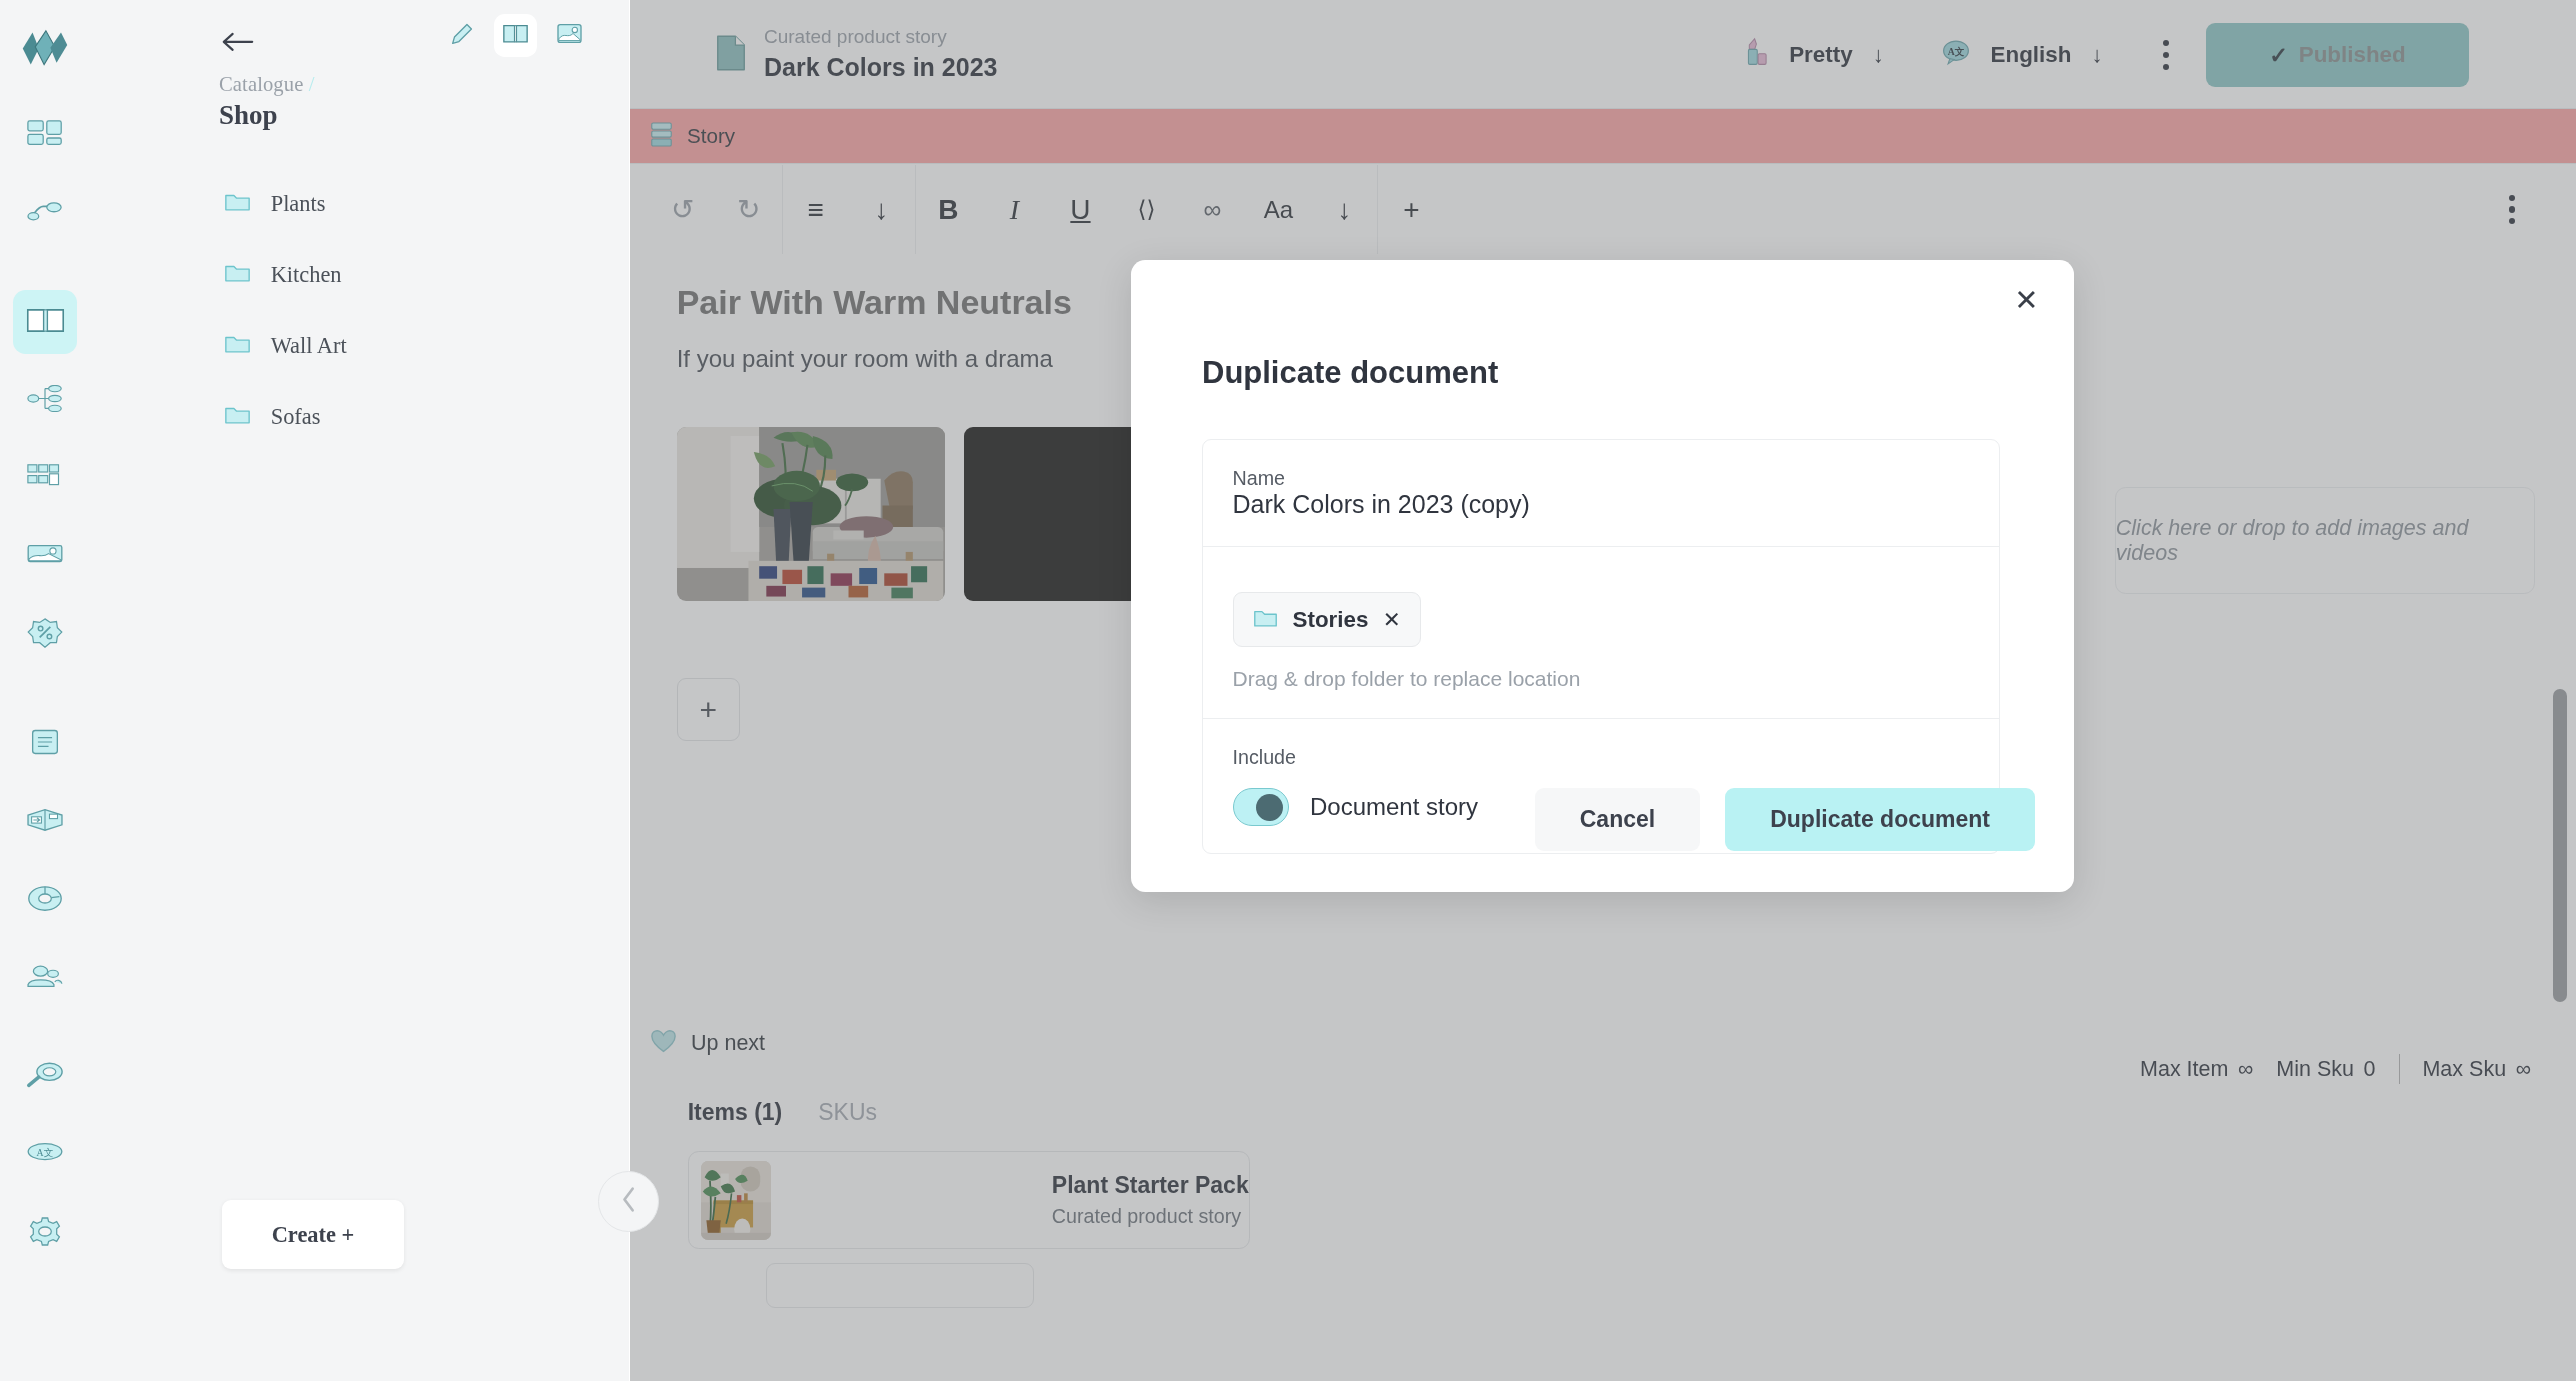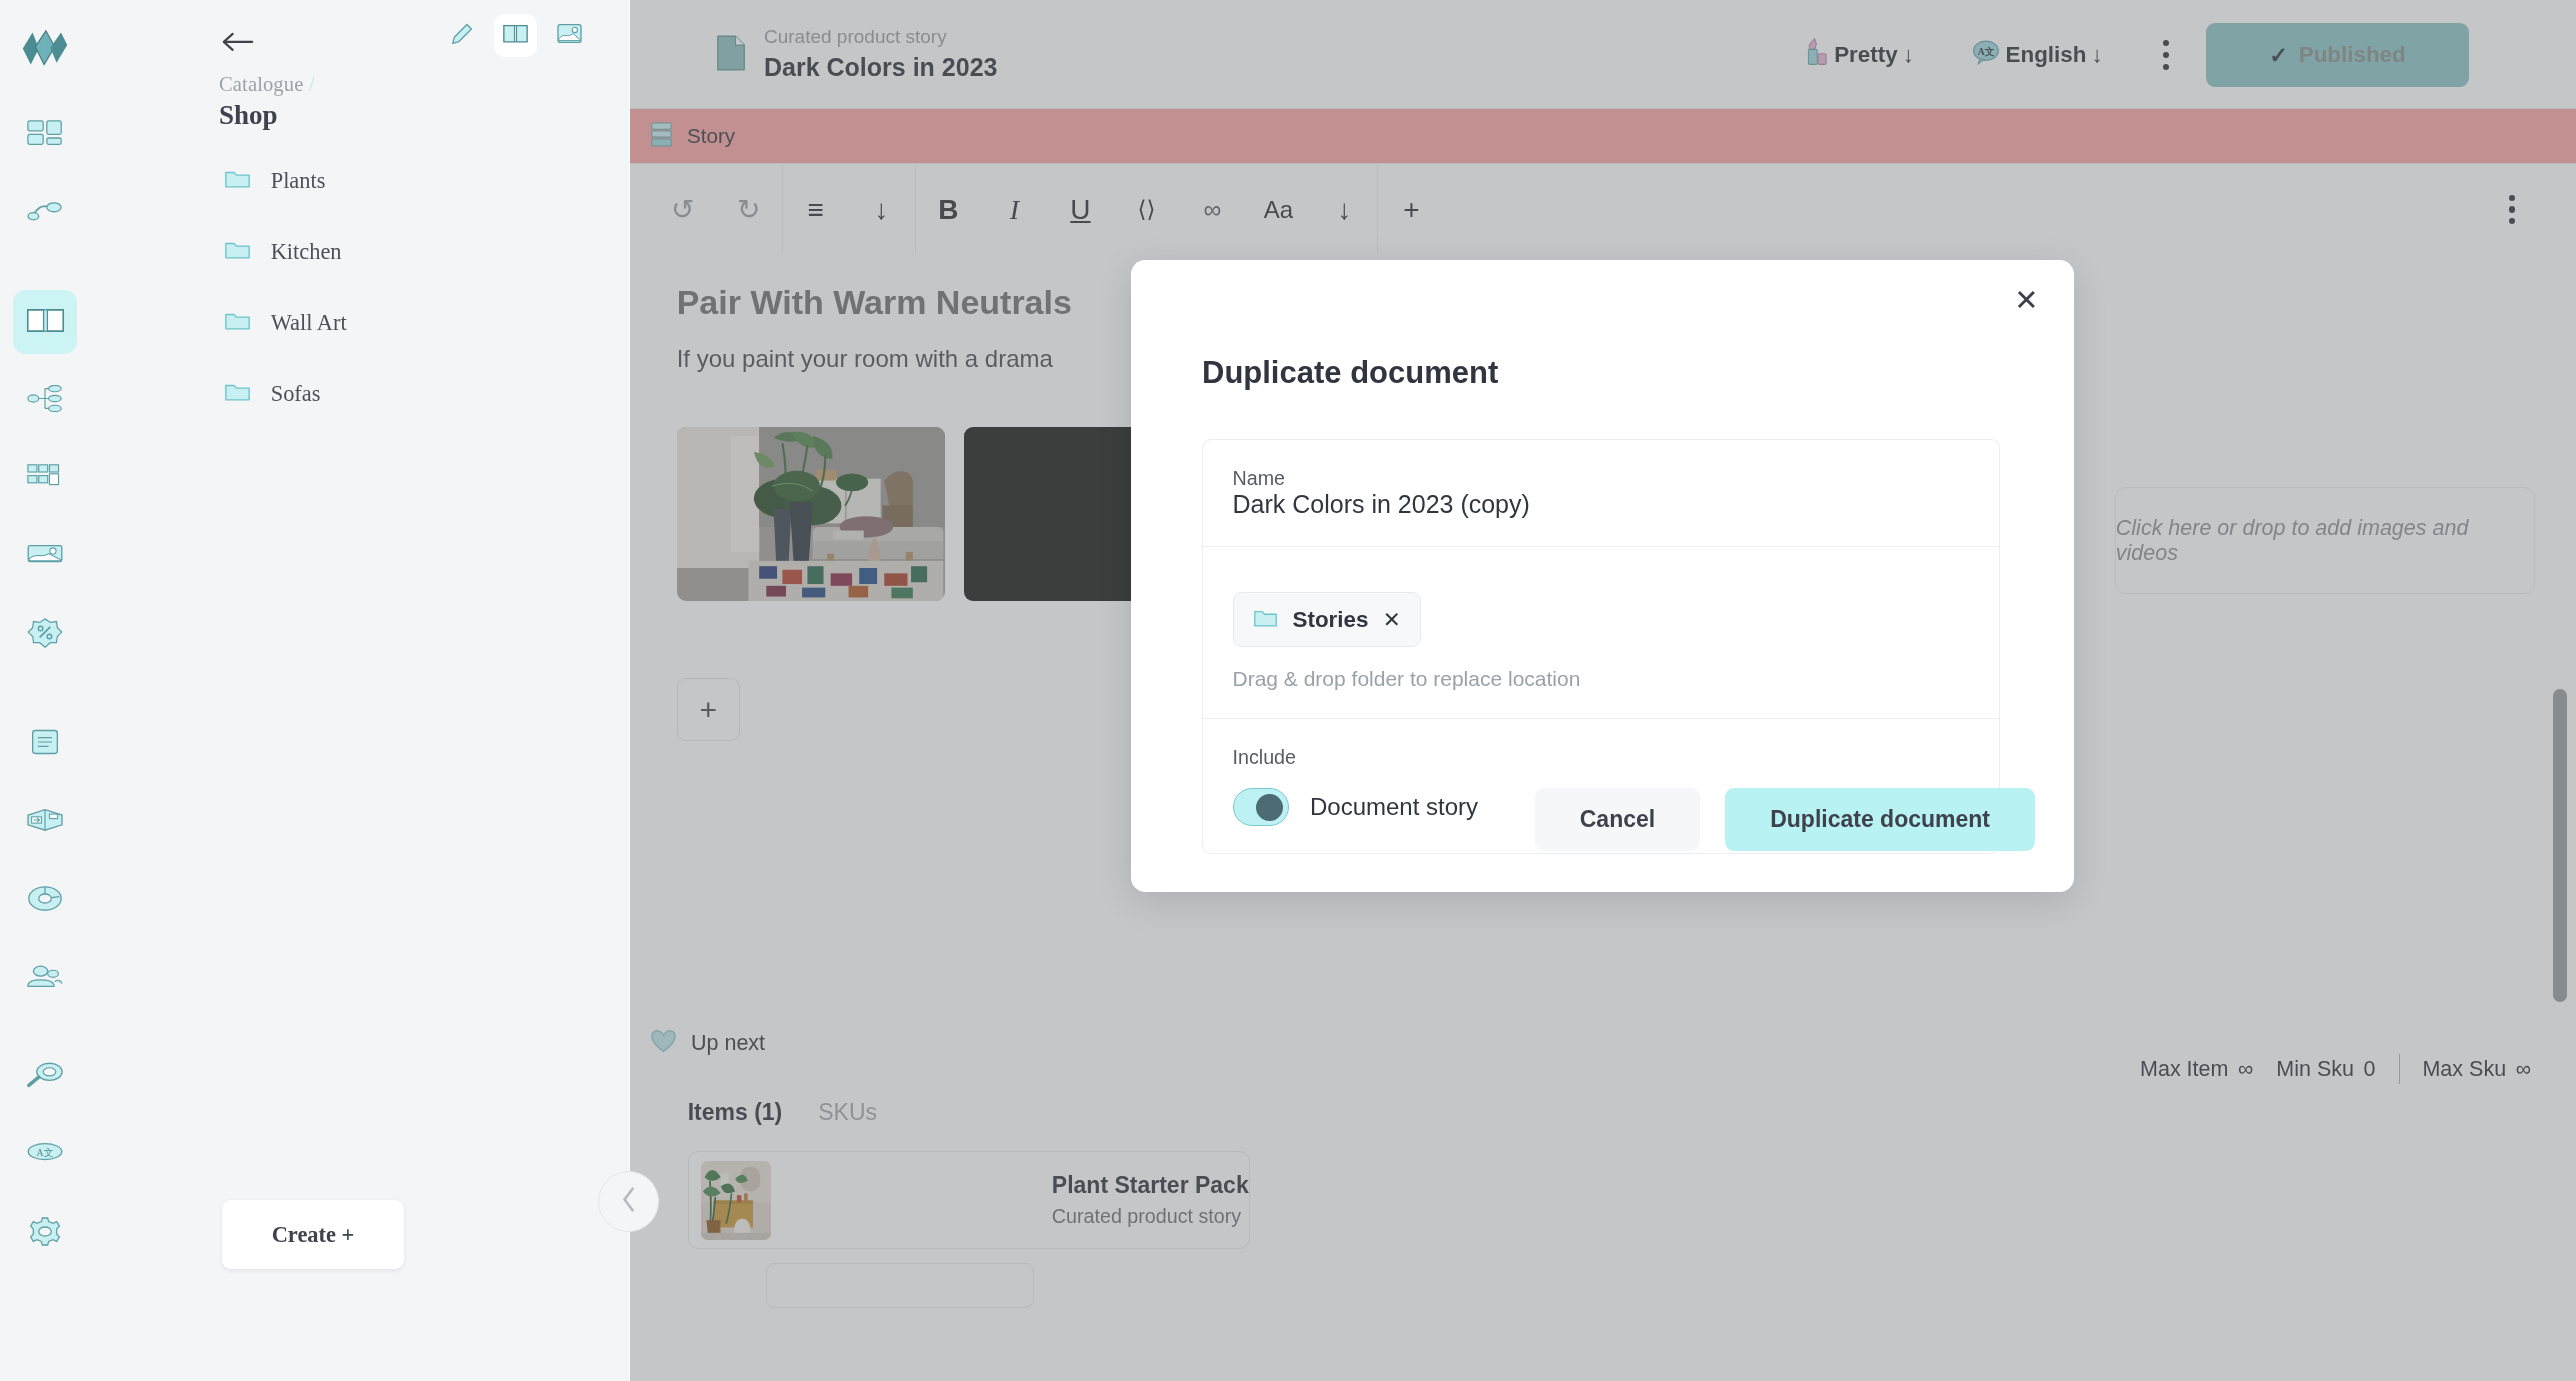--- a/index.html
+++ b/index.html
@@ -51,21 +51,21 @@
     position: absolute; left: 129px; top: 73px;
     font-size: 20.6px; color: #9aa1a9; letter-spacing: 0.1px;
   }
   .crumb .slash { color: #b6ecee; margin-left: 5.4px; }
   .tree-title {
     position: absolute; left: 129px; top: 100px;
     font-size: 27px; font-weight: bold; color: #3d424d;
   }
   .tree-list { position: absolute; left: 0; top: 168px; width: 100%; }
   .tree-item {
-    display: flex; gap: 19.7px;
+    display: flex; align-items: center; gap: 19.7px;
     height: 71px; padding-left: 134px;
   }
   .tree-item-label { font-size: 22.4px; color: #4b5159; }
   .create-btn {
     position: absolute; left: 132px; bottom: 112px;
     background: #ffffff; border-radius: 9px;
     width: 182px; height: 69px;
     display: flex; align-items: center; justify-content: center;
     font-size: 22.4px; font-weight: bold; color: #3d424d;
     box-shadow: 0 1.8px 4.5px rgba(0,0,0,.07);
@@ -91,21 +91,21 @@
   }
   .doc-meta { display: flex; align-items: center; gap: 18px; margin-left: 86px; }
   .doc-kind { font-size: 19px; color: #9aa1a9; margin-bottom: 4.5px; }
   .doc-title { font-size: 25px; font-weight: bold; color: #30353f; }
   .top-actions {
     position: absolute; right: 107px; top: 23px;
     display: flex; align-items: center; gap: 10.7px;
   }
   .chip {
     height: 64px; border-radius: 9px; padding: 0 23px;
-    display: flex; align-items: center; gap: 5px;
+    display: flex; align-items: center; gap: 20px;
     font-size: 22.4px; font-weight: bold; color: #30353f;
   }
   .chip .arrow { font-size: 22.4px; font-weight: normal; }
   .kebab {
     width: 59px; height: 64px; border-radius: 9px;
     display: flex; flex-direction: column; align-items: center; justify-content: center; gap: 5.4px;
   }
   .kebab i { width: 6.3px; height: 6.3px; border-radius: 50%; background: #30353f; display: block; }
   .publish-btn {
     height: 64px; min-width: 263px; border-radius: 9px;

